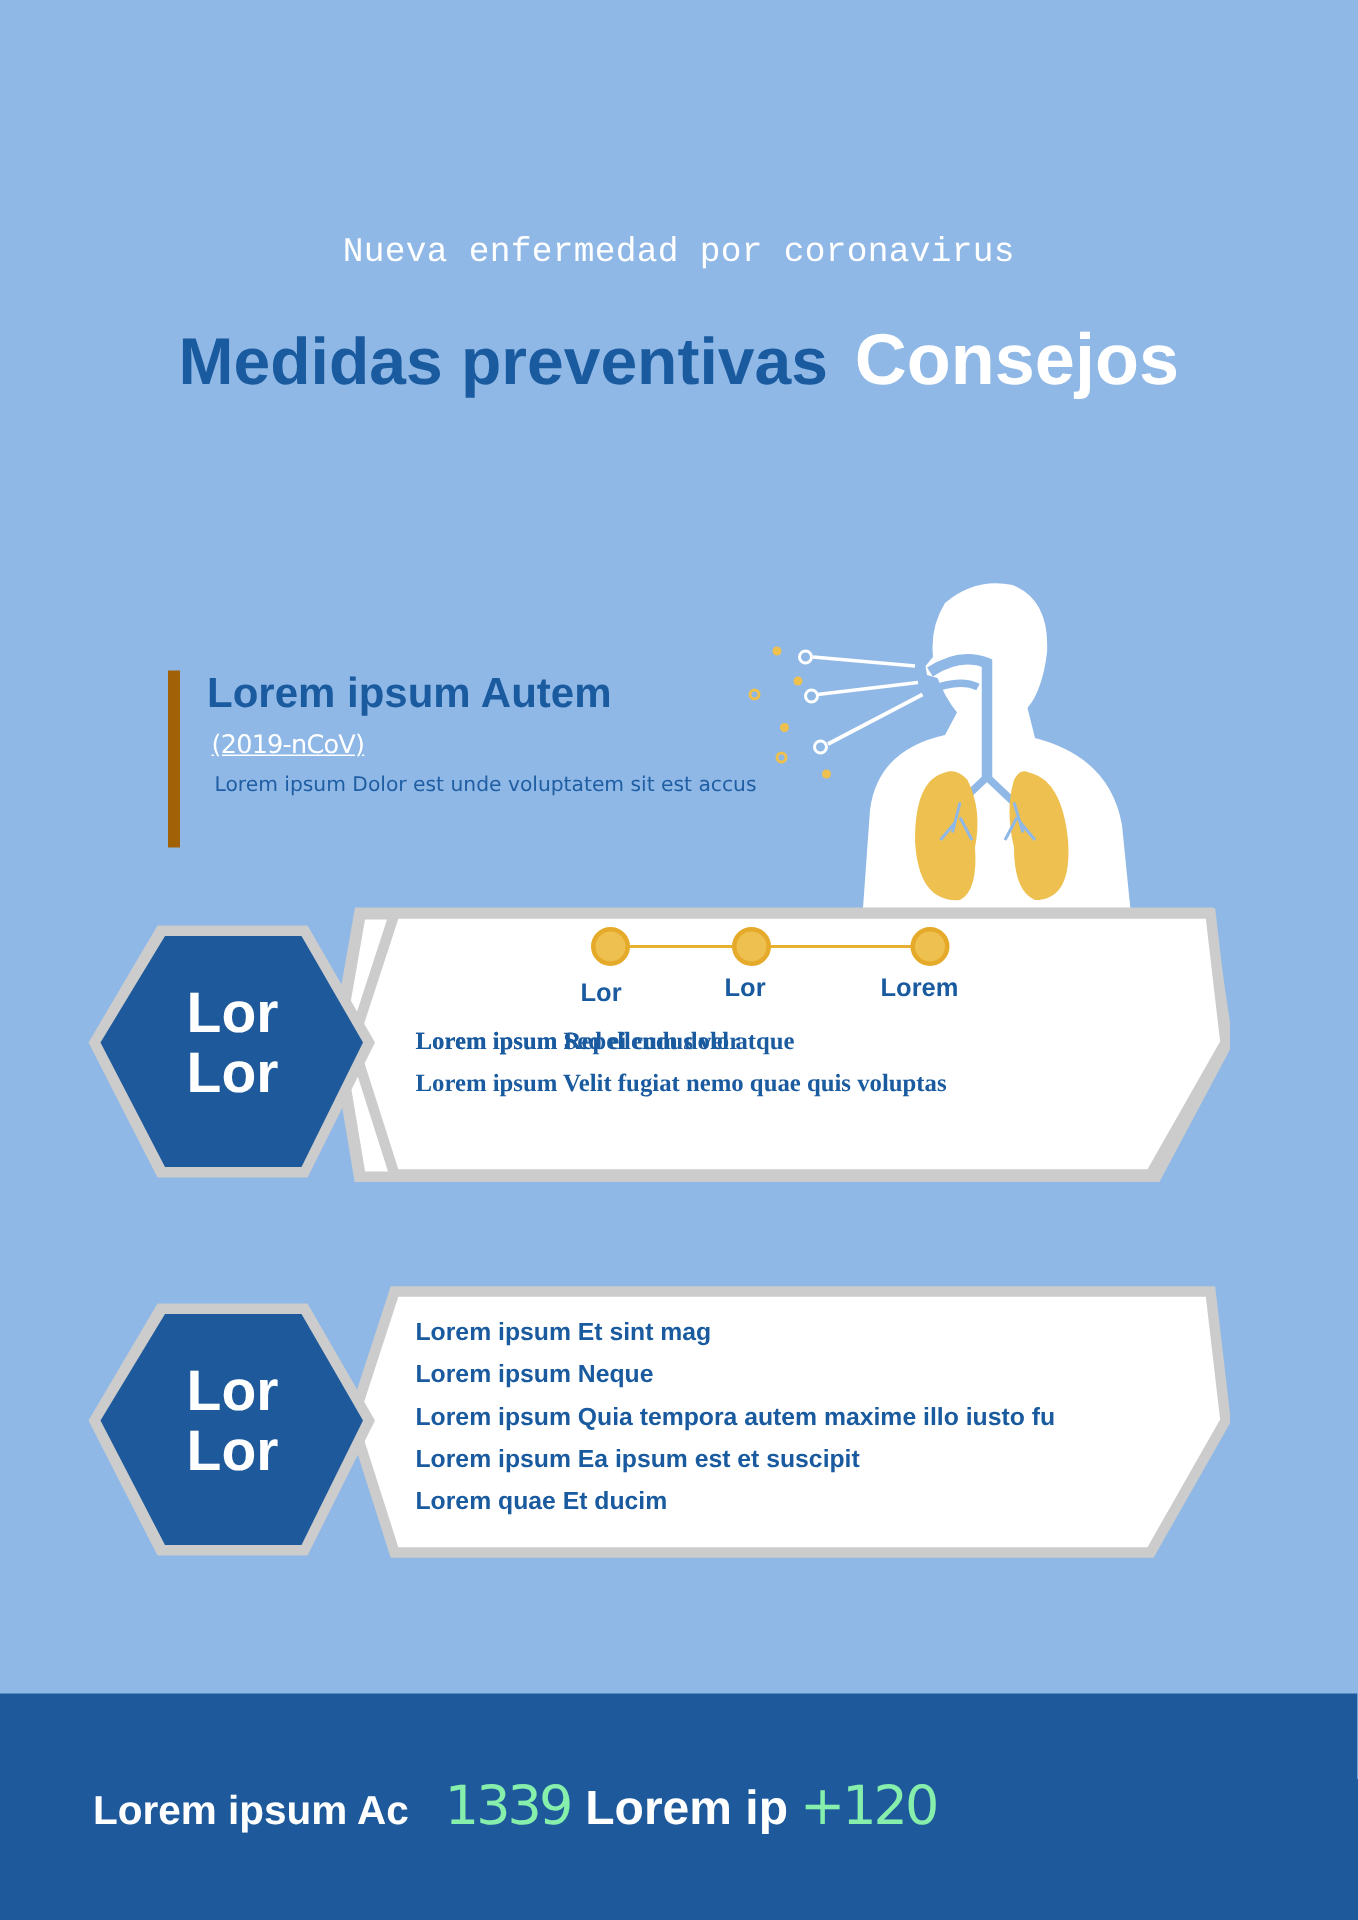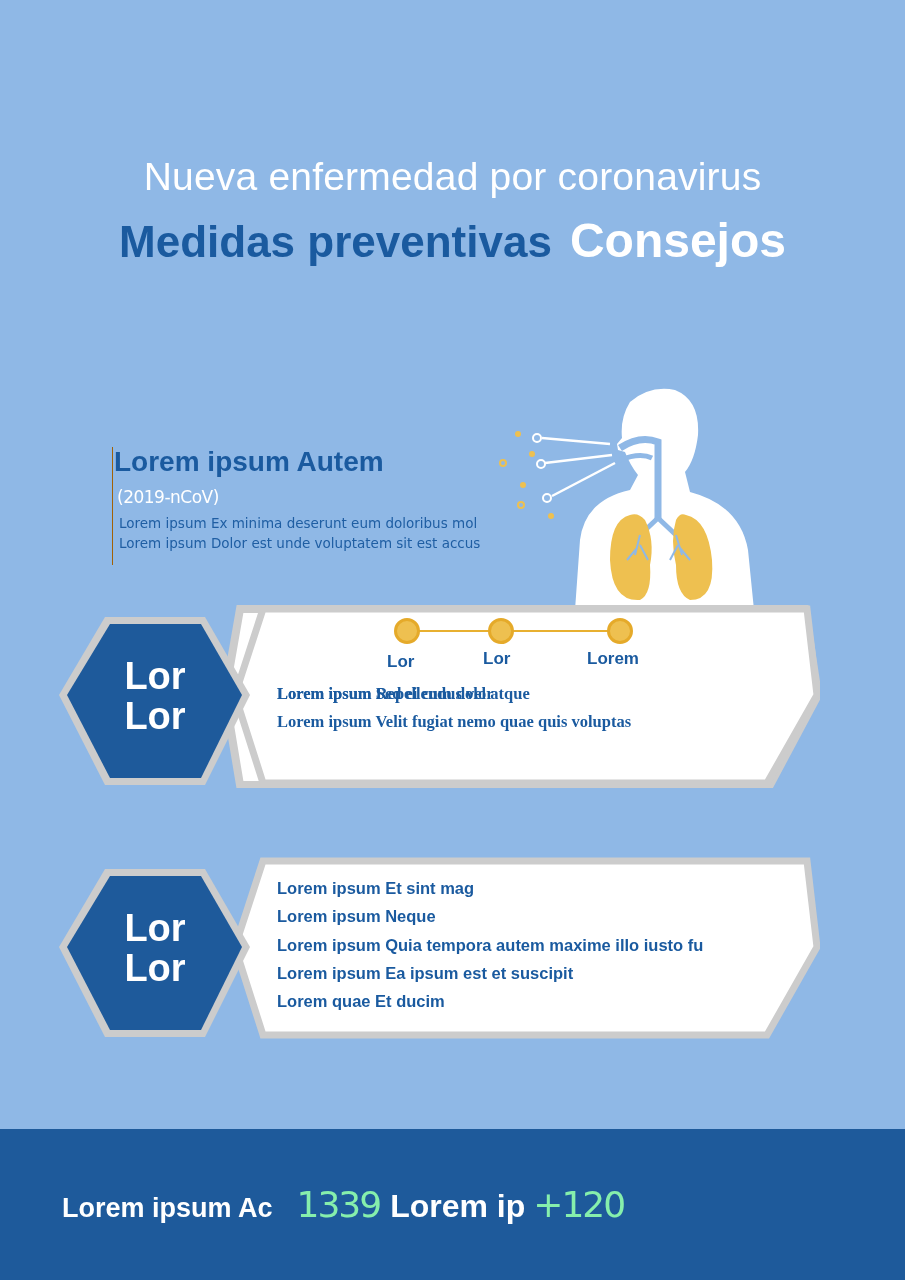--- a/index.html
+++ b/index.html
@@ -1,26 +1,26 @@
 <!DOCTYPE html>
 <html><head>
 <meta charset="utf-8">
 <style>
   * { margin: 0; padding: 0; box-sizing: border-box; }
   html, body { width: 905px; height: 1280px; overflow: hidden; }
   body { background: #8fb8e6; font-family: "Liberation Sans", sans-serif; position: relative; }
 
-  .subtitle { position: absolute; top: 155px; left: 0; width: 905px; text-align: center; color: #ffffff; font-family: Liberation Sans, sans-serif; font-weight: 300; font-size: 39px; letter-spacing: 0.2px; }
+  .subtitle { position: absolute; top: 155px; left: 0; width: 905px; text-align: center; color: #ffffff; font-family: Liberation Mono, monospace; font-weight: 300; font-size: 23px; letter-spacing: 0.2px; }
   .title-row { position: absolute; top: 213px; left: 0; width: 905px; text-align: center; white-space: nowrap; }
   .title-dark { color: #1a5a9f; font-weight: bold; font-size: 44px; display: inline-block; margin-right: 18px; }
   .title-white { color: #ffffff; font-weight: bold; font-size: 48px; display: inline-block; }
 
-  .intro { position: absolute; left: 112px; top: 447px; width: 420px; border-left: 1px solid #a16207; padding-left: 1px; height: 118px; }
+  .intro { position: absolute; left: 112px; top: 447px; width: 420px; border-left: 8px solid #a16207; padding-left: 18px; height: 118px; }
   .intro-title { color: #1a5a9f; font-weight: bold; font-size: 28px; line-height: 30px; }
-  .intro-code { color: #ffffff; font-family: "DejaVu Sans", sans-serif; font-size: 17px; margin-top: 10px; margin-left: 3px; letter-spacing: -0.5px; }
+  .intro-code { color: #ffffff; font-family: "DejaVu Sans", sans-serif; font-size: 17px; margin-top: 10px; margin-left: 3px; letter-spacing: -0.5px; text-decoration: underline; }
   .intro-text { color: #1f5ea3; font-family: "DejaVu Sans", sans-serif; font-size: 13.5px; line-height: 20px; margin-top: 6px; margin-left: 5px; }
 
   .illustration { position: absolute; left: 490px; top: 380px; width: 280px; height: 230px; }
 
   .card { position: absolute; left: 55px; width: 765px; height: 180px; }
   .card svg.shape { position: absolute; left: 0; top: 0; }
   .hex-label { position: absolute; left: 0; top: 0; width: 200px; height: 180px; display: flex; flex-direction: column; justify-content: center; align-items: center; color: #ffffff; font-weight: bold; font-size: 38px; line-height: 40px; }
   .card-lines { position: absolute; left: 222px; color: #1a5a9f; font-weight: bold; font-size: 16.5px; }
   .card-lines .line { height: 28.3px; line-height: 28.3px; white-space: nowrap; position: relative; }
   .overlay { position: absolute; left: 0; top: 0; }
@@ -42,21 +42,20 @@
 
 <div class="subtitle">Nueva enfermedad por coronavirus</div>
 <div class="title-row">
   <span class="title-dark">Medidas preventivas</span><span class="title-white">Consejos</span>
 </div>
 
 <div class="intro">
   <div class="intro-title">Lorem ipsum Autem</div>
   <div class="intro-code">(2019-nCoV)</div>
   <div class="intro-text">
-    <div>Lorem ipsum Ex minima deserunt eum doloribus mol</div>
     <div>Lorem ipsum Dolor est unde voluptatem sit est accus</div>
   </div>
 </div>
 
 <div class="illustration">
   <svg width="280" height="230" viewBox="0 0 280 230">
 
     <path d="M 85 230 L 90 160 Q 95 120 140 110 L 148 95 Q 140 85 135 72 L 128 70 L 127 64 L 132 58 Q 130 38 140 22 Q 160 5 185 10 Q 210 20 208 55 Q 205 80 195 92 L 200 112 Q 250 125 258 170 L 264 230 Z" fill="#ffffff"></path>
 
     <path d="M 130 68 Q 150 55 168 62 L 168 140" stroke="#8fb8e6" stroke-width="7" fill="none"></path>

